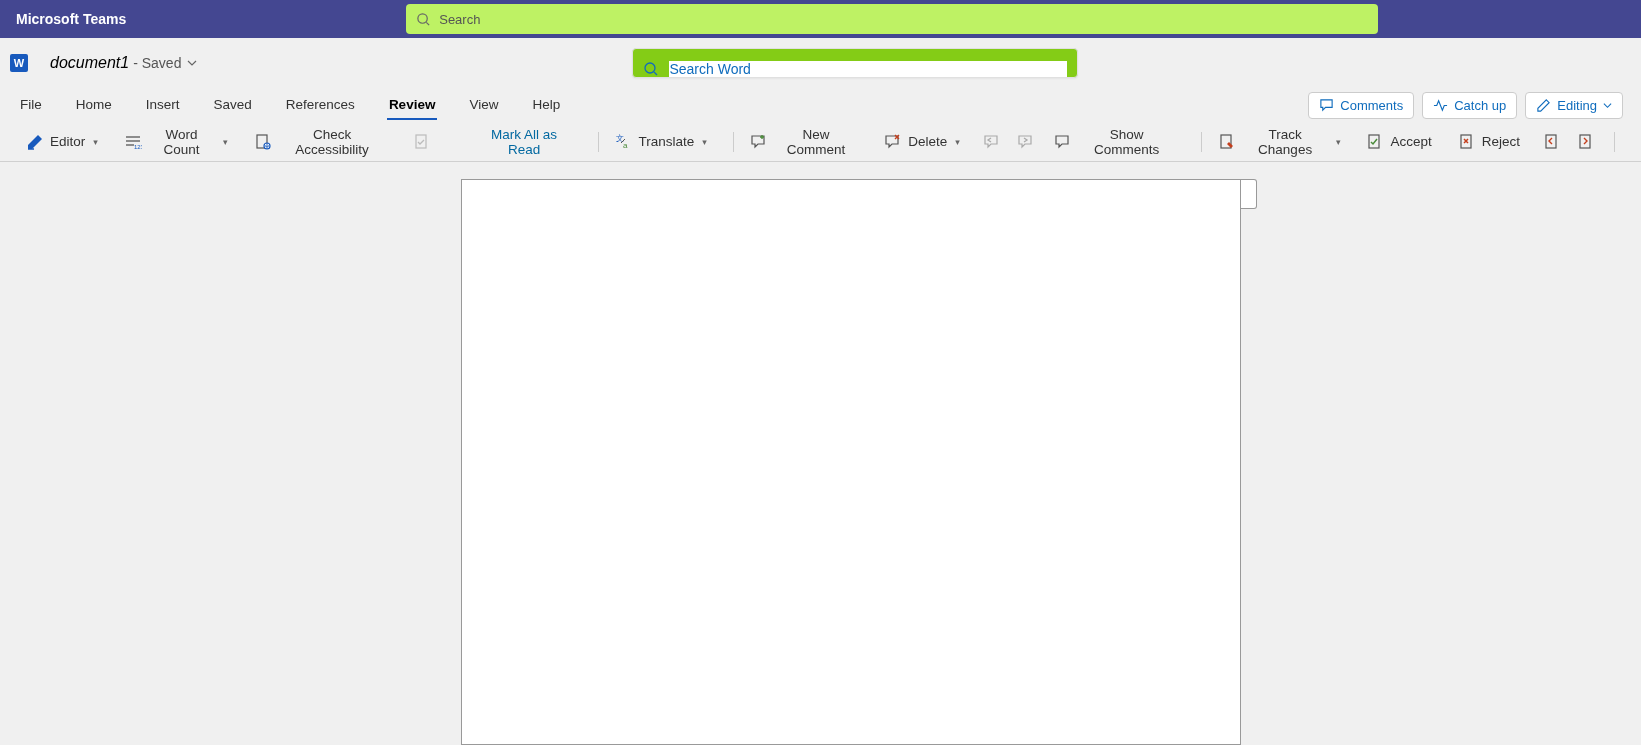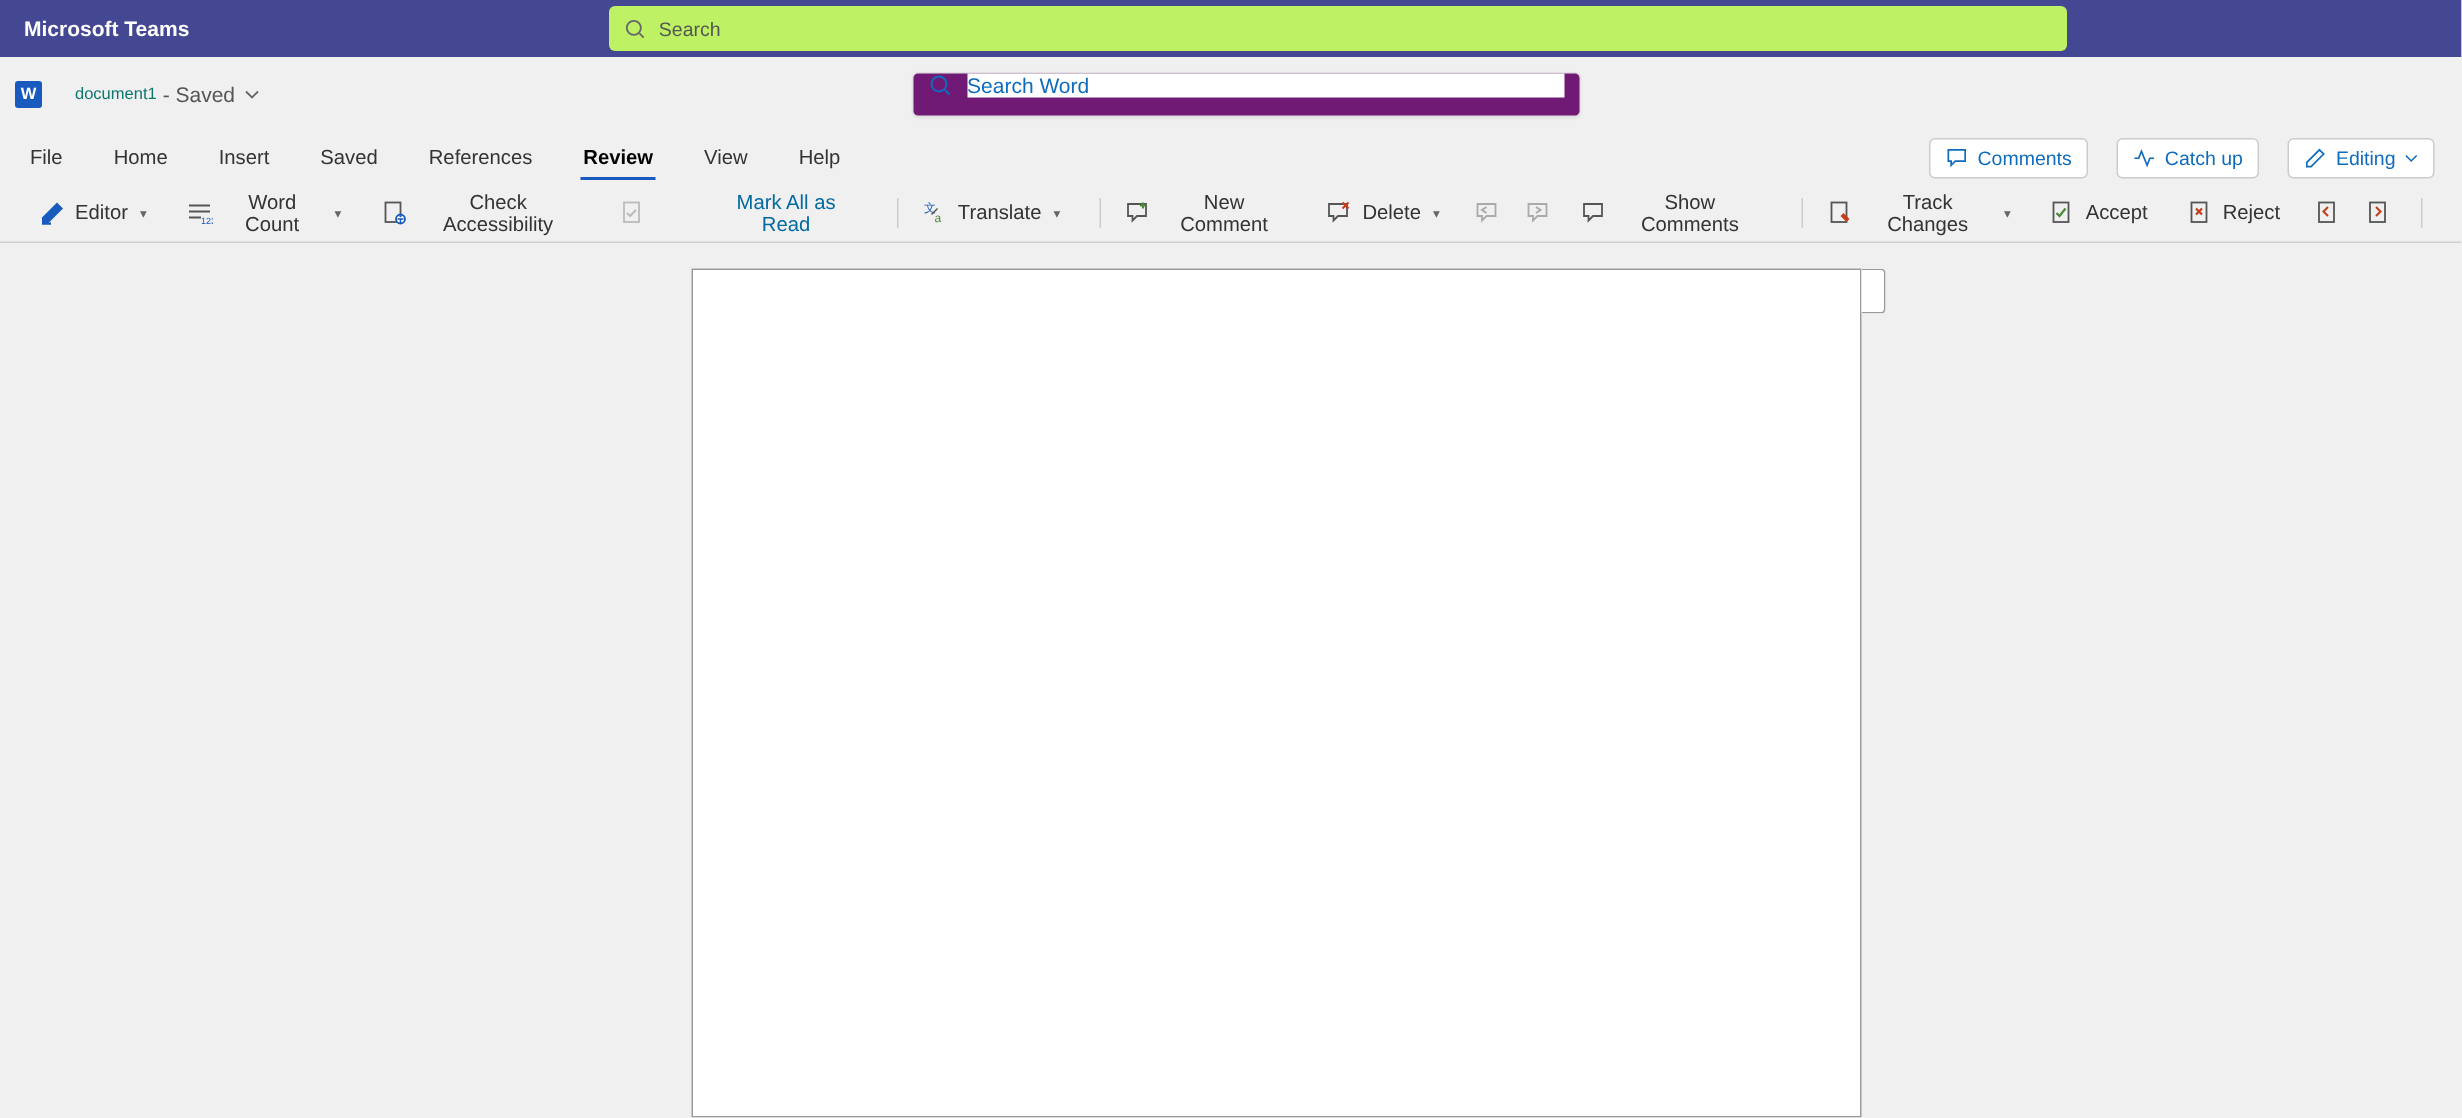--- a/index.html
+++ b/index.html
@@ -25,27 +25,27 @@
   
   .doc-titlebar {
     height: 50px; background: #f0f0f0; display: flex; align-items: center;
     padding: 0 10px;
   }
   .word-icon {
     width: 18px; height: 18px; background: #185abd; color: #fff; font-size: 11px;
     font-weight: bold; display: flex; align-items: center; justify-content: center;
     border-radius: 2px; margin-right: 22px;
   }
-  .doc-name { font-size: 11px; color: #0f766e; }
+  .doc-name { font-size: 16px; color: #000000; font-style: italic; }
   .doc-status { font-size: 14px; color: #555; margin-left: 4px; }
   .doc-chevron { margin-left: 6px; color: #666; }
 
   .word-search-wrap {
-    margin-left: 435px; width: 446px; height: 30px; background: #701a75;
-    border: 1px solid #e0e0e0; border-radius: 4px; display: flex; align-items: flex-start;
+    margin-left: 435px; width: 446px; height: 30px; background: #84cc16;
+    border: 1px solid #e0e0e0; border-radius: 4px; display: flex; align-items: flex-end;
     padding: 0 10px; box-shadow: 0 1px 2px rgba(0,0,0,0.05);
   }
   .word-search-wrap svg { flex-shrink: 0; margin-right: 10px; }
   .word-search-input {
     border: none; outline: none; width: 100%; font-size: 14px; color: #0f6cbd;
   }
   .word-search-input::placeholder { color: #0f6cbd; }
 
   
   .ribbon-tabs {
@@ -56,21 +56,21 @@
   .tab {
     font-size: 13.5px; color: #333; cursor: pointer; padding: 6px 2px;
     border-bottom: 2.5px solid transparent;
   }
   .tab.active { border-bottom-color: #185abd; font-weight: 700; color: #000; }
 
   .tabs-right { display: flex; gap: 8px; }
   .right-btn {
     display: flex; align-items: center; gap: 6px; padding: 5px 10px;
     border: 1px solid #ccc; border-radius: 4px; background: #fff;
-    font-size: 13px; color: #0f6cbd; cursor: pointer; margin-left: 11px;
+    font-size: 13px; color: #0f6cbd; cursor: pointer;
   }
 
   
   .toolbar {
     height: 40px; background: #f0f0f0; display: flex; align-items: center;
     padding: 0 18px; border-bottom: 1px solid #d0d0d0;
   }
   .tool-btn {
     display: flex; align-items: center; gap: 6px; padding: 4px 8px;
     font-size: 13.5px; color: #333; cursor: pointer; border: none;

